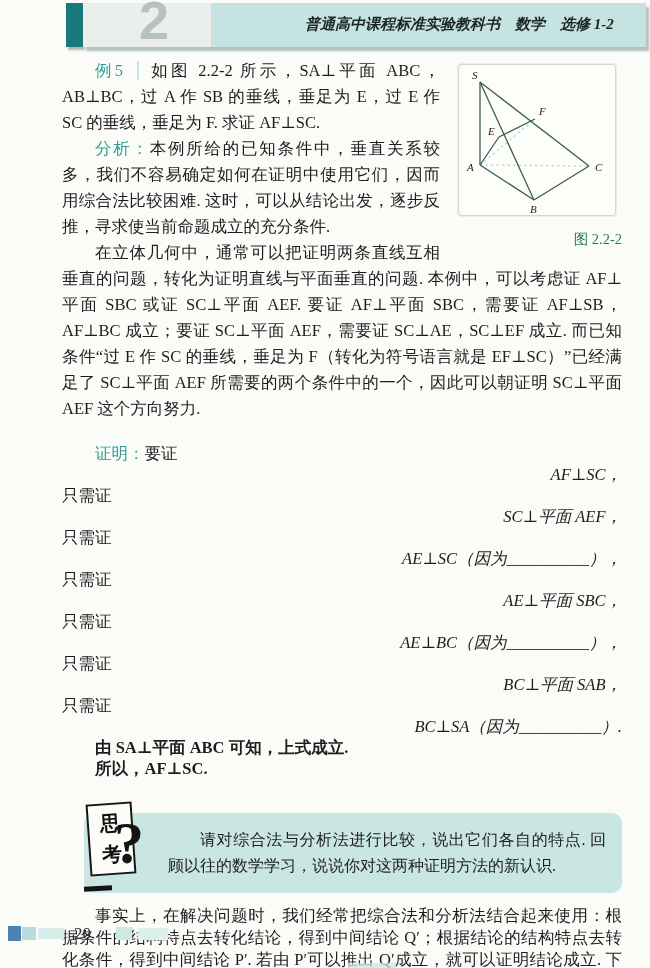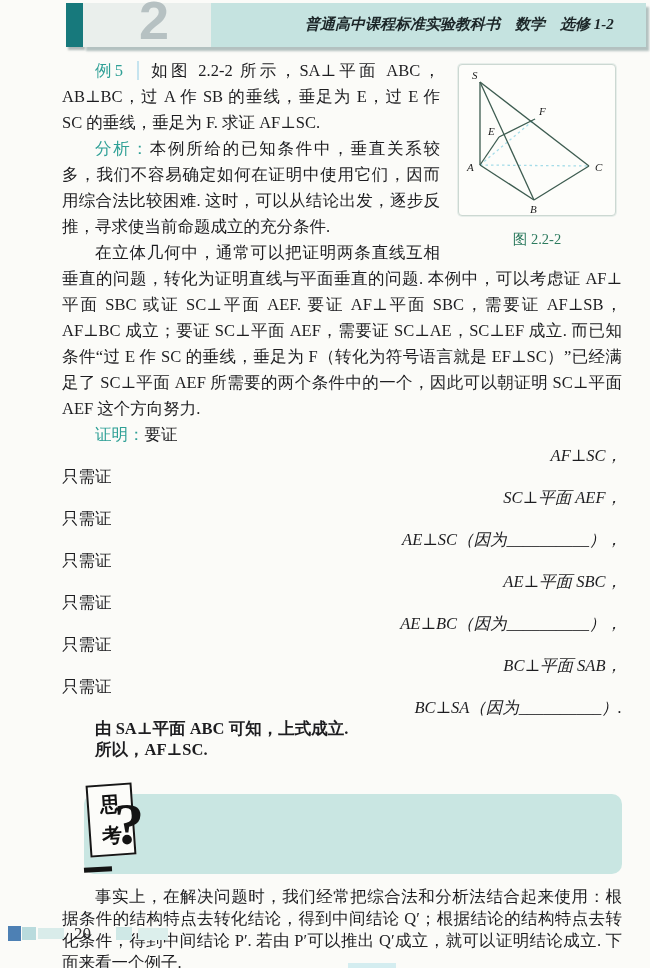--- a/index.html
+++ b/index.html
@@ -32,23 +32,23 @@
     text-indent:2em; }
   .accent { color:#2fa096; }
   .example-label { color:#2fa096; padding-right:14px;
     border-right:2px solid #c6e4ef; margin-right:9px; }
   
   .figure-wrap { float:right; width:170px; margin:6px 0 2px 12px;
     text-align:center; }
   .figure-box { width:158px; height:152px; margin:0 auto;
     background:#fdfdfa; border:1px solid #ccd8d2; border-radius:4px;
     box-shadow:0 0 0 1px #e7eeea; }
-  .figure-caption { margin-top:14px; font-size:14.5px; color:#2c7a5e; }
+  .figure-caption { margin-top:14px; font-size:14.5px; color:#2c7a5e;text-align:right; }
   
-  .proof { margin-top:2px; font-size:16.5px; }
+  .proof { margin-top:21px; font-size:16.5px; }
   .proof-intro { line-height:21px; }
   .proof-intro .lead-in { padding-left:2em; }
   .connector { line-height:21px; }
   .formula { line-height:21px; text-align:right; font-style:italic; }
   p.proof-end { font-size:16.5px; line-height:21px; text-indent:2em;font-weight:bold; }
   
   .think-box { position:relative; margin:34px 0 0 22px; min-height:80px;
     background:#c9e6e2; border-radius:10px;
     padding:14px 16px 12px 84px; }
   .think-text { font-size:16px; line-height:26px; text-align:justify;
@@ -153,20 +153,21 @@
 
     <div class="think-box">
       <div class="think-icon">
         <div class="think-card">
           <span>思</span>
           <span>考</span>
         </div>
         <div class="think-q">?</div>
         <div class="think-underbar"></div>
       </div>
+      <div class="think-text">请对综合法与分析法进行比较，说出它们各自的特点. 回顾以往的数学学习，说说你对这两种证明方法的新认识.</div>
     </div>
 
     <div class="closing">
       <p class="body closing-p">事实上，在解决问题时，我们经常把综合法和分析法结合起来使用：根据条件的结构特点去转化结论，得到中间结论 Q′；根据结论的结构特点去转化条件，得到中间结论 P′. 若由 P′可以推出 Q′成立，就可以证明结论成立. 下面来看一个例子.</p>
     </div>
 
   </div>
 
   <div class="footer">
     <div class="fmark1"></div>

